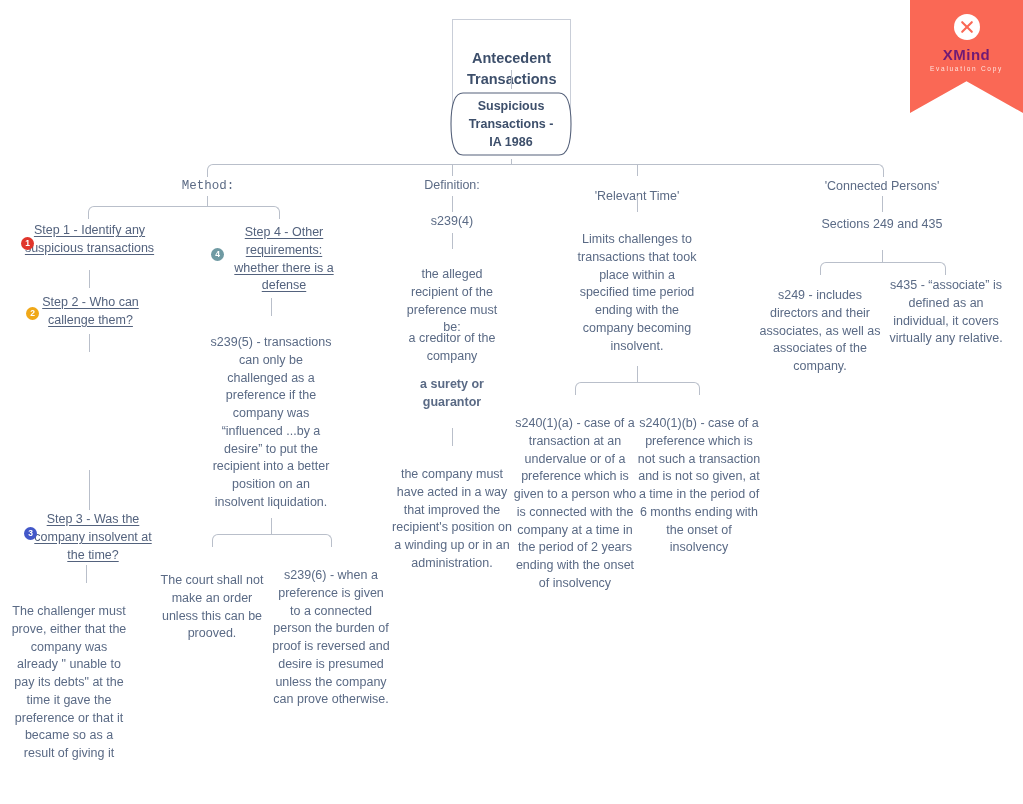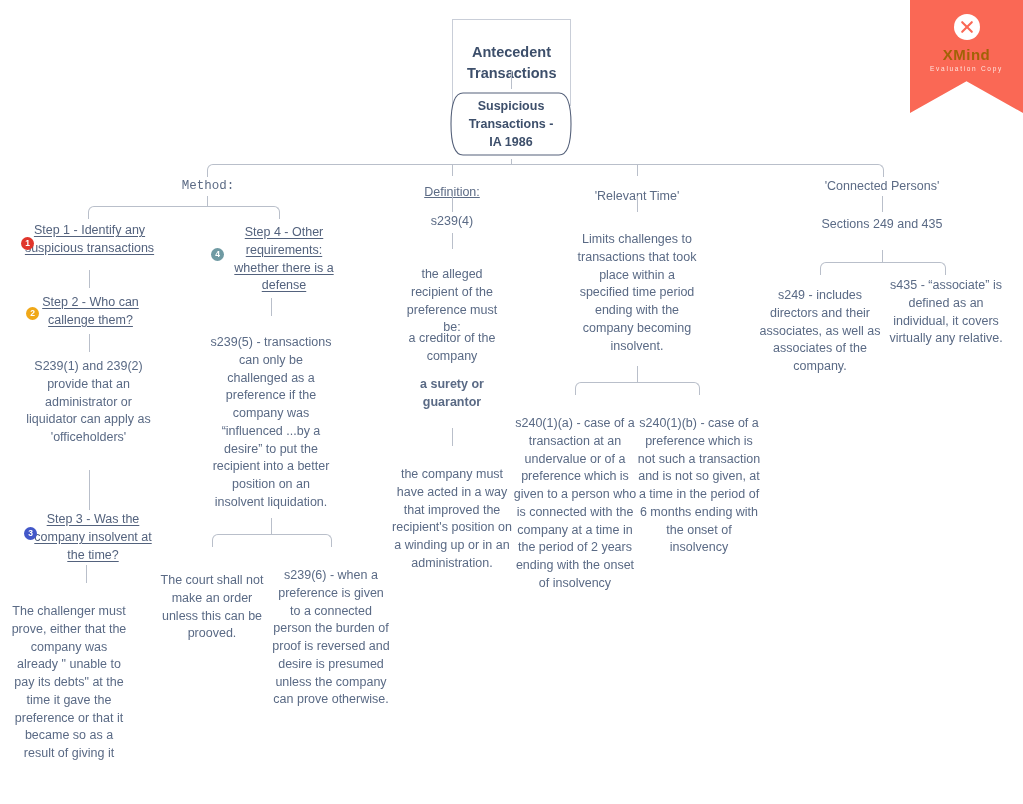--- a/index.html
+++ b/index.html
@@ -22,21 +22,21 @@
 
   
   .node{position:absolute;text-align:center;line-height:1.42;}
 
   .root-box{
     border:1px solid #c9ced8;
     background:#fff;
     font-weight:bold;
     font-size:14.5px;
     color:#3d4f6b;
-    padding:22px 14px;
+    padding:28px 14px;
     box-sizing:border-box;
   }
   .hexnode{
     position:absolute;
     width:124px;height:70px;
     box-sizing:border-box;
     display:flex;align-items:center;justify-content:center;
   }
   .hexnode .hexbg{
     position:absolute;left:0;top:0;width:100%;height:100%;
@@ -79,21 +79,21 @@
   #watermark .wm-inner{
     position:absolute;left:0;top:14px;width:113px;
     text-align:center;z-index:2;
   }
   #watermark .wm-circle{
     width:26px;height:26px;border-radius:50%;
     background:#fff;margin:0 auto 6px auto;
     display:flex;align-items:center;justify-content:center;
   }
   #watermark .wm-title{
-    color:#a16207;font-size:15px;letter-spacing:.5px;font-weight:600;
+    color:#701a75;font-size:15px;letter-spacing:.5px;font-weight:600;
   }
   #watermark .wm-sub{
     color:#ffe3dd;font-size:6.5px;letter-spacing:1.7px;margin-top:2px;
   }
 </style>
 </head>
 <body>
 
 <div id="canvas">
 
@@ -146,23 +146,20 @@
 
   <div class="node linknode" style="left:33px;top:294px;width:115px;">
     <span>Step 2 - Who can callenge them?</span>
   </div>
   <div class="badge" style="left:26px;top:307px;background:#f0a818;">
     <span>2</span>
   </div>
 
   <div class="conn vline" style="left:89px;top:334px;height:18px;"></div>
 
-  <div class="node plain" style="left:26px;top:358px;width:125px;">
-    <span>S239(1) and 239(2) provide that an administrator or liquidator can apply as 'officeholders'</span>
-  </div>
 
   <div class="conn vline" style="left:89px;top:470px;height:40px;"></div>
 
   <div class="node linknode" style="left:32px;top:511px;width:122px;">
     <span>Step 3 - Was the company insolvent at the time?</span>
   </div>
   <div class="badge" style="left:24px;top:527px;background:#4257c8;">
     <span>3</span>
   </div>
 
@@ -189,21 +186,21 @@
   <div class="bracket" style="left:212px;top:534px;width:118px;height:12px;"></div>
 
   <div class="node plain" style="left:153px;top:560px;width:118px;margin-top:12px;">
     <span>The court shall not make an order unless this can be prooved.</span>
   </div>
 
   <div class="node plain" style="left:272px;top:567px;width:118px;">
     <span>s239(6) - when a preference is given to a connected person the burden of proof is reversed and desire is presumed unless the company can prove otherwise.</span>
   </div>
 
-  <div class="node branch-title" style="left:392px;top:184px;width:120px;text-decoration:underline;">
+  <div class="node branch-title" style="left:392px;top:177px;width:120px;">
     <span>Definition:</span>
   </div>
   <div class="conn vline" style="left:452px;top:196px;height:16px;"></div>
 
   <div class="node plain" style="left:402px;top:213px;width:100px;">
     <span>s239(4)</span>
   </div>
   <div class="conn vline" style="left:452px;top:233px;height:16px;"></div>
 
   <div class="node plain" style="left:398px;top:266px;width:108px;">

